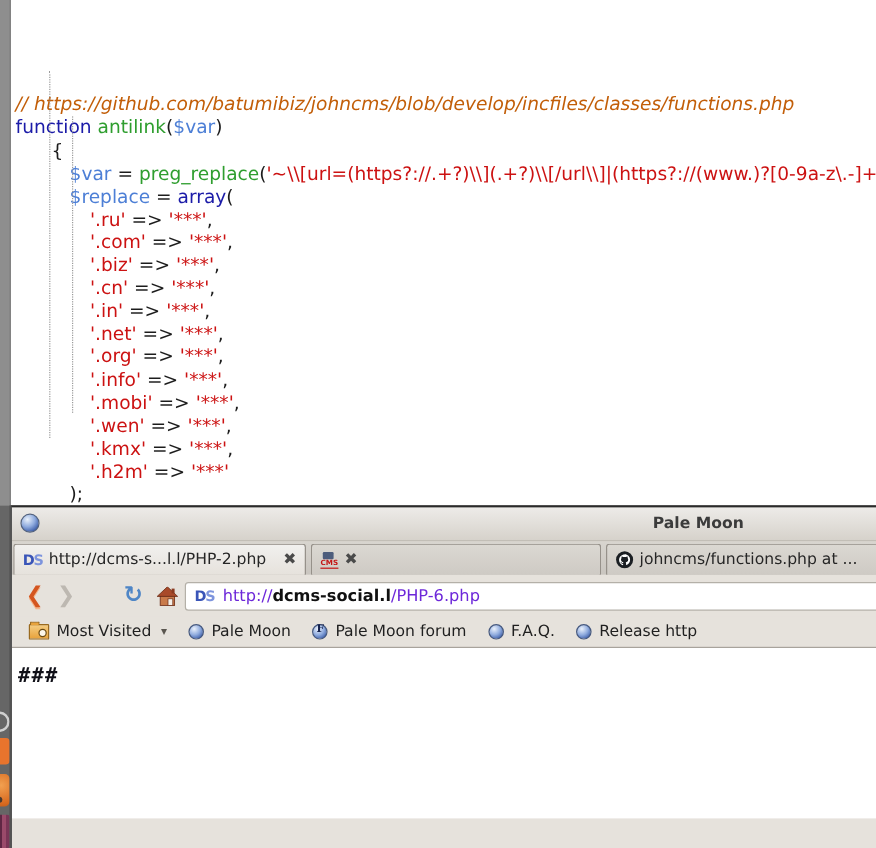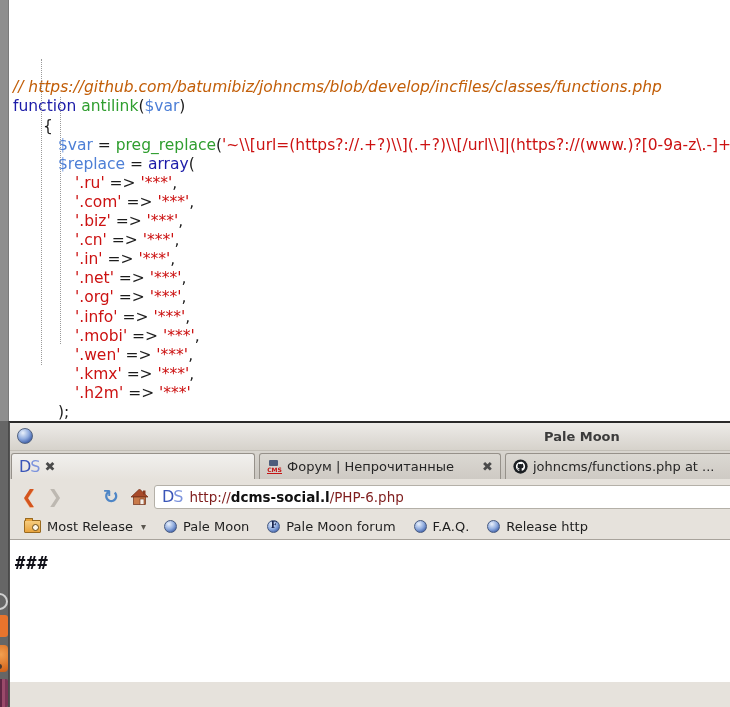--- a/index.html
+++ b/index.html
@@ -39,38 +39,38 @@
   .tabbar{height:28px;background:linear-gradient(#d8d5cf,#c9c5bf);display:flex;align-items:flex-end;padding-left:1px;box-sizing:border-box;}
   .tab{height:26px;display:flex;align-items:center;gap:5px;padding:0 7px;font-size:13px;color:#262626;
     background:linear-gradient(#dbd8d2,#cecac4);border:1px solid #96918a;border-bottom:none;border-radius:3px 3px 0 0;
     margin-right:4px;box-sizing:border-box;overflow:hidden;flex:none;}
   .tab.active{background:linear-gradient(#f1f0ee,#e6e2dc);}
   .tab:nth-child(1){width:244px;}
   .tab:nth-child(2){width:242px;}
   .tab:nth-child(3){width:300px;}
   .tab .tab-title{flex:1;white-space:nowrap;overflow:hidden;}
   .tab .tab-close{color:#4a4a4a;font-size:13px;font-weight:bold;line-height:1;}
-  .ds-fav{font-weight:normal;font-size:16px;letter-spacing:-1px;line-height:1;}
+  .ds-fav{font-weight:bold;font-size:12px;letter-spacing:-1px;line-height:1;}
   .ds-fav .d{color:#3a55b8;}
   .ds-fav .s{color:#7d94dd;}
   .cms-fav{width:15px;height:15px;display:flex;flex-direction:column;align-items:center;justify-content:center;flex:none;}
   .cms-top{width:9px;height:6px;background:#4d5d7c;border-radius:1px;margin-bottom:1px;align-self:flex-start;margin-left:2px;}
   .cms-txt{font-size:6px;font-weight:bold;color:#c41414;line-height:6px;border-bottom:1px solid #c41414;}
   .gh-fav{flex:none;display:flex;}
 
   .navbar{height:35px;display:flex;align-items:center;background:#e6e2dc;padding-left:6px;}
   .nav-btn{width:26px;text-align:center;font-weight:bold;flex:none;line-height:1;}
   .back-glyph{color:#d4551f;font-size:18px;text-shadow:0 1px 0 #f4b48a;}
   .fwd-glyph{color:#bdb8b1;font-size:18px;}
   .spacer{width:30px;flex:none;}
   .reload-glyph{color:#4f86c6;font-size:19px;}
   .home-btn{width:30px;flex:none;display:flex;justify-content:center;}
   .urlbar{flex:1;height:24px;margin-right:-4px;background:#fff;border:1px solid #b4b0a8;border-radius:3px;
     display:flex;align-items:center;gap:7px;padding:0 7px;font-size:13.5px;box-sizing:border-box;}
-  .url-prefix,.url-path{color:#7f1d1d;}
+  .url-prefix,.url-path{color:#6d28d9;}
   .url-domain{color:#111;font-weight:bold;}
 
   .bookmarksbar{height:26px;display:flex;align-items:center;background:#e6e2dc;border-bottom:1px solid #a8a39c;
     font-size:13px;color:#1f1f1f;padding-left:5px;box-sizing:border-box;}
   .bm-item{display:flex;align-items:center;gap:6px;padding:0 9px;}
   .globe{width:13px;height:13px;border-radius:50%;flex:none;position:relative;
     background:radial-gradient(circle at 35% 28%,#eaf1fc,#8fabde 48%,#3c5da8 85%);border:1px solid #46597f;box-sizing:border-box;}
   .globe .f-overlay{position:absolute;left:0;top:-1px;width:11px;text-align:center;font-size:9px;font-weight:bold;color:#15224d;font-family:"DejaVu Serif",serif;}
   .folder{width:15px;height:11px;background:linear-gradient(#f5cc80,#e8a33d);border:1px solid #9a6a1f;border-radius:1px;position:relative;flex:none;}
   .folder::before{content:"";position:absolute;top:-3px;left:0;width:6px;height:2px;background:#e8a33d;border:1px solid #9a6a1f;border-bottom:none;border-radius:1px 1px 0 0;}
@@ -104,28 +104,28 @@
 
     <div class="titlebar">
       <div class="pm-logo"></div>
       <div class="win-title">Pale Moon</div>
     </div>
 
 
     <div class="tabbar" id="tabBar">
         <div class="tab active">
           <span class="ds-fav"><span class="d">D</span><span class="s">S</span></span>
+          <span class="tab-title">http://dcms-s...l.l/PHP-2.php</span>
           <span class="tab-close">✖</span>
         </div>
         <div class="tab">
           <span class="cms-fav">
             <span class="cms-top"></span>
             <span class="cms-txt">CMS</span>
           </span>
-          <span class="tab-title">Форум | Непрочитанные</span>
           <span class="tab-close">✖</span>
         </div>
         <div class="tab">
           <span class="gh-fav">
             <svg width="15" height="15" viewBox="0 0 16 16">
               <circle cx="8" cy="8" r="7.6" fill="#1b1f23"></circle>
               <path fill="#fff" d="M8 3.2c-2.7 0-4.9 2.2-4.9 4.9 0 2.2 1.4 4 3.3 4.7.2 0 .3-.1.3-.3v-1c-1.4.3-1.7-.6-1.7-.6-.2-.6-.5-.7-.5-.7-.5-.3 0-.3 0-.3.5 0 .8.5.8.5.4.8 1.2.5 1.4.4 0-.3.2-.5.3-.7-1.1-.1-2.2-.5-2.2-2.4 0-.5.2-1 .5-1.3 0-.1-.2-.6.1-1.3 0 0 .4-.1 1.3.5.4-.1.8-.2 1.3-.2s.9.1 1.3.2c.9-.6 1.3-.5 1.3-.5.3.7.1 1.2.1 1.3.3.3.5.8.5 1.3 0 1.9-1.1 2.3-2.2 2.4.2.2.3.5.3.9v1.3c0 .2.1.3.3.3 2-.7 3.3-2.5 3.3-4.7 0-2.7-2.2-4.9-4.9-4.9z"></path>
             </svg>
           </span>
           <span class="tab-title">johncms/functions.php at ...</span>
@@ -149,21 +149,21 @@
         <span class="ds-fav" id="urlFav"><span class="ds-fav"><span class="d">D</span><span class="s">S</span></span></span>
         <span>
           <span class="url-prefix">http://</span><span class="url-domain">dcms-social.l</span><span class="url-path">/PHP-6.php</span>
         </span>
       </div>
     </div>
 
     <div class="bookmarksbar" id="bmBar">
         <span class="bm-item">
           <span class="folder"></span>
-          <span class="bm-label">Most Release</span>
+          <span class="bm-label">Most Visited</span>
           <span class="bm-drop">▾</span>
         </span>
         <span class="bm-item">
           <span class="globe"></span>
           <span class="bm-label">Pale Moon</span>
         </span>
         <span class="bm-item">
           <span class="globe">
             <span class="f-overlay">F</span>
           </span>

